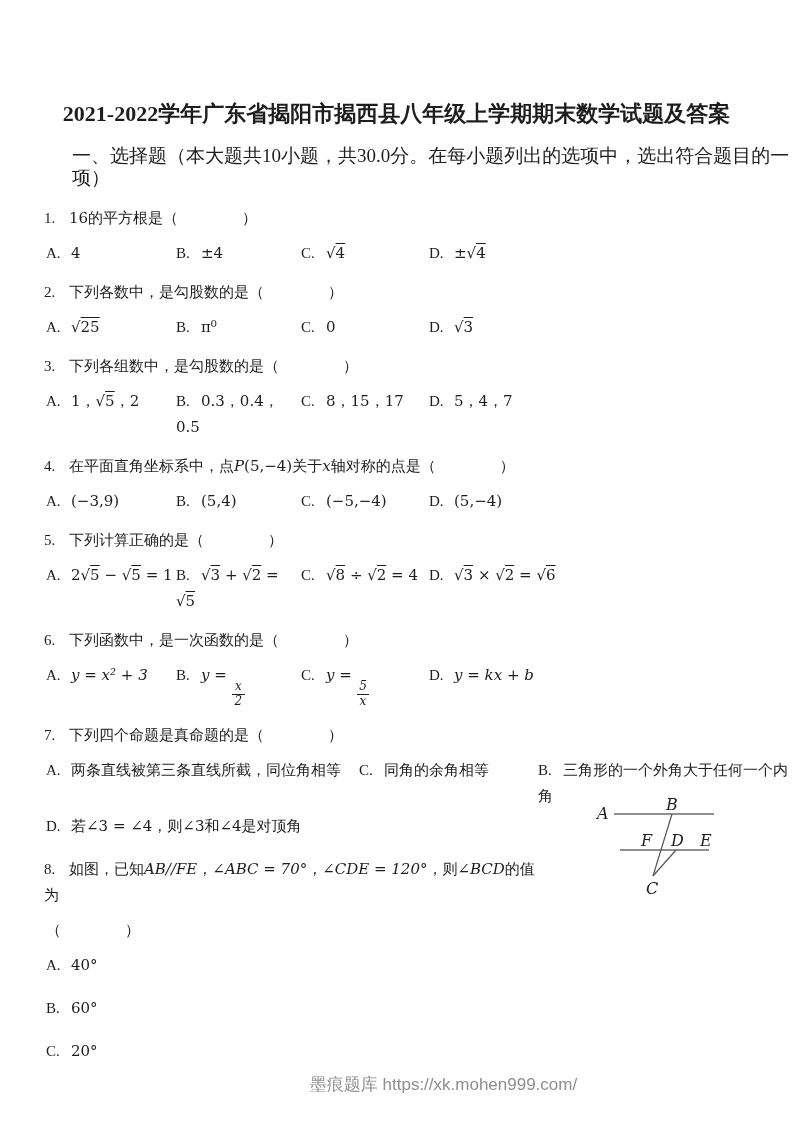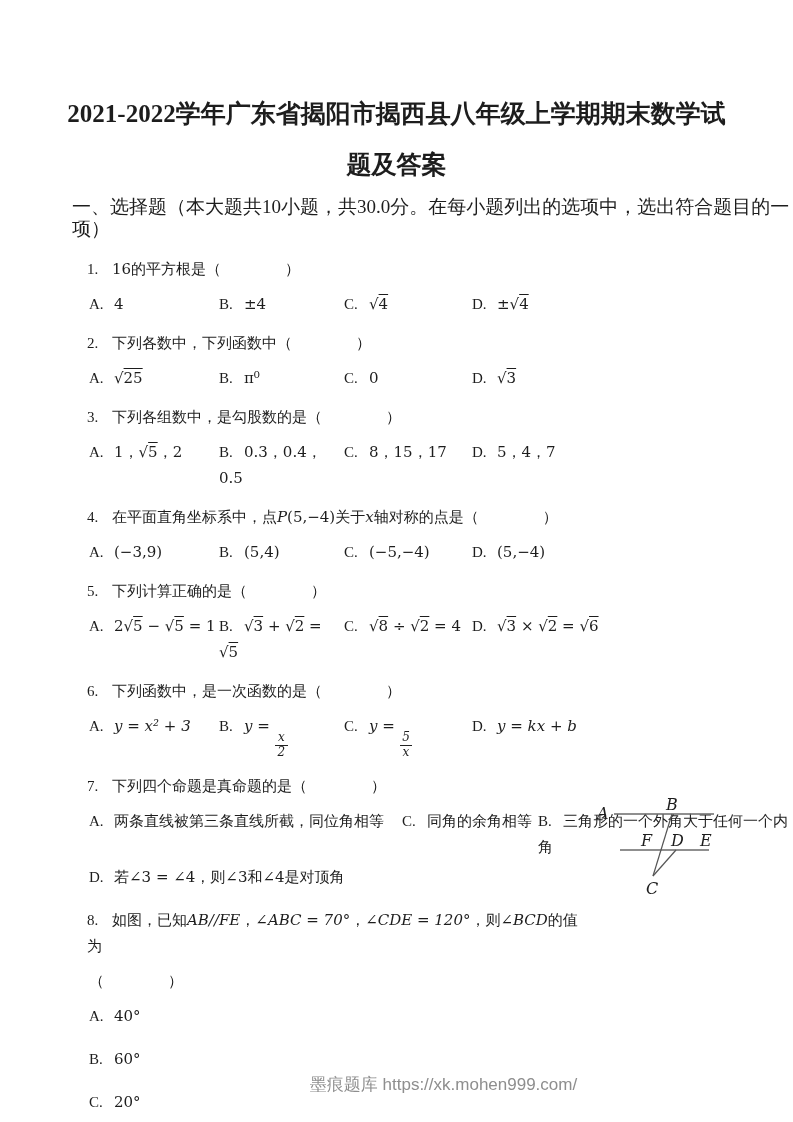--- a/index.html
+++ b/index.html
@@ -10,31 +10,31 @@
     background:#ffffff;
     font-family:"Liberation Serif","DejaVu Serif",serif;
     color:#1d1d1d;
     overflow:hidden;
   }
   .title {
     padding-top:88px;
     width:672px;
     margin:0 auto;
     text-align:center;
-    font-size:25px;
+    font-size:22px;
     font-weight:bold;
     line-height:51px;
   }
   .section {
     margin:6px 0 0 72px;
     font-size:19px;
     line-height:22px;
   }
   .questions { margin-top:16px; }
-  .q { padding-left:87px; font-size:15px; }
+  .q { padding-left:44px; font-size:15px; }
   .q-line { line-height:26px; margin-bottom:9px; white-space:nowrap; }
   .q8 .q-line { white-space:normal; width:500px; }
   .q-line2 { margin-left:2px; }
   .qnum { display:inline-block; width:25px; }
   .opts { margin-left:2px; margin-bottom:13px; }
   .opts .opt { line-height:26px; }
   .opts.grid4 { display:grid; grid-template-columns:130px 125px 128px auto; }
   .opts.pairs { display:flex; flex-wrap:wrap; }
   .opts.pairs .opt { margin-bottom:4px; }
   .opts.pairs .opt:nth-child(1){ width:313px; }
@@ -76,21 +76,21 @@
       <div class="q q1">
         <div class="q-line"><span class="qnum">1.</span><span class="qtext"><span class="m">16</span><span class="cn">的平方根是（</span><span class="gap"></span><span class="cn">）</span></span></div>
         <div class="opts grid4">
           <div class="opt"><span class="letter">A.</span><span><span class="m">4</span></span></div>
           <div class="opt"><span class="letter">B.</span><span><span class="m">±4</span></span></div>
           <div class="opt"><span class="letter">C.</span><span><span class="m">√<span class="rad">4</span></span></span></div>
           <div class="opt"><span class="letter">D.</span><span><span class="m">±</span><span class="m">√<span class="rad">4</span></span></span></div>
         </div>
       </div>
       <div class="q q2">
-        <div class="q-line"><span class="qnum">2.</span><span class="qtext"><span class="cn">下列各数中，下列函数中（</span><span class="gap"></span><span class="cn">）</span></span></div>
+        <div class="q-line"><span class="qnum">2.</span><span class="qtext"><span class="cn">下列各数中，是勾股数的是（</span><span class="gap"></span><span class="cn">）</span></span></div>
         <div class="opts grid4">
           <div class="opt"><span class="letter">A.</span><span><span class="m">√<span class="rad">25</span></span></span></div>
           <div class="opt"><span class="letter">B.</span><span><span class="m">π⁰</span></span></div>
           <div class="opt"><span class="letter">C.</span><span><span class="m">0</span></span></div>
           <div class="opt"><span class="letter">D.</span><span><span class="m">√<span class="rad">3</span></span></span></div>
         </div>
       </div>
       <div class="q q3">
         <div class="q-line"><span class="qnum">3.</span><span class="qtext"><span class="cn">下列各组数中，是勾股数的是（</span><span class="gap"></span><span class="cn">）</span></span></div>
         <div class="opts grid4">

